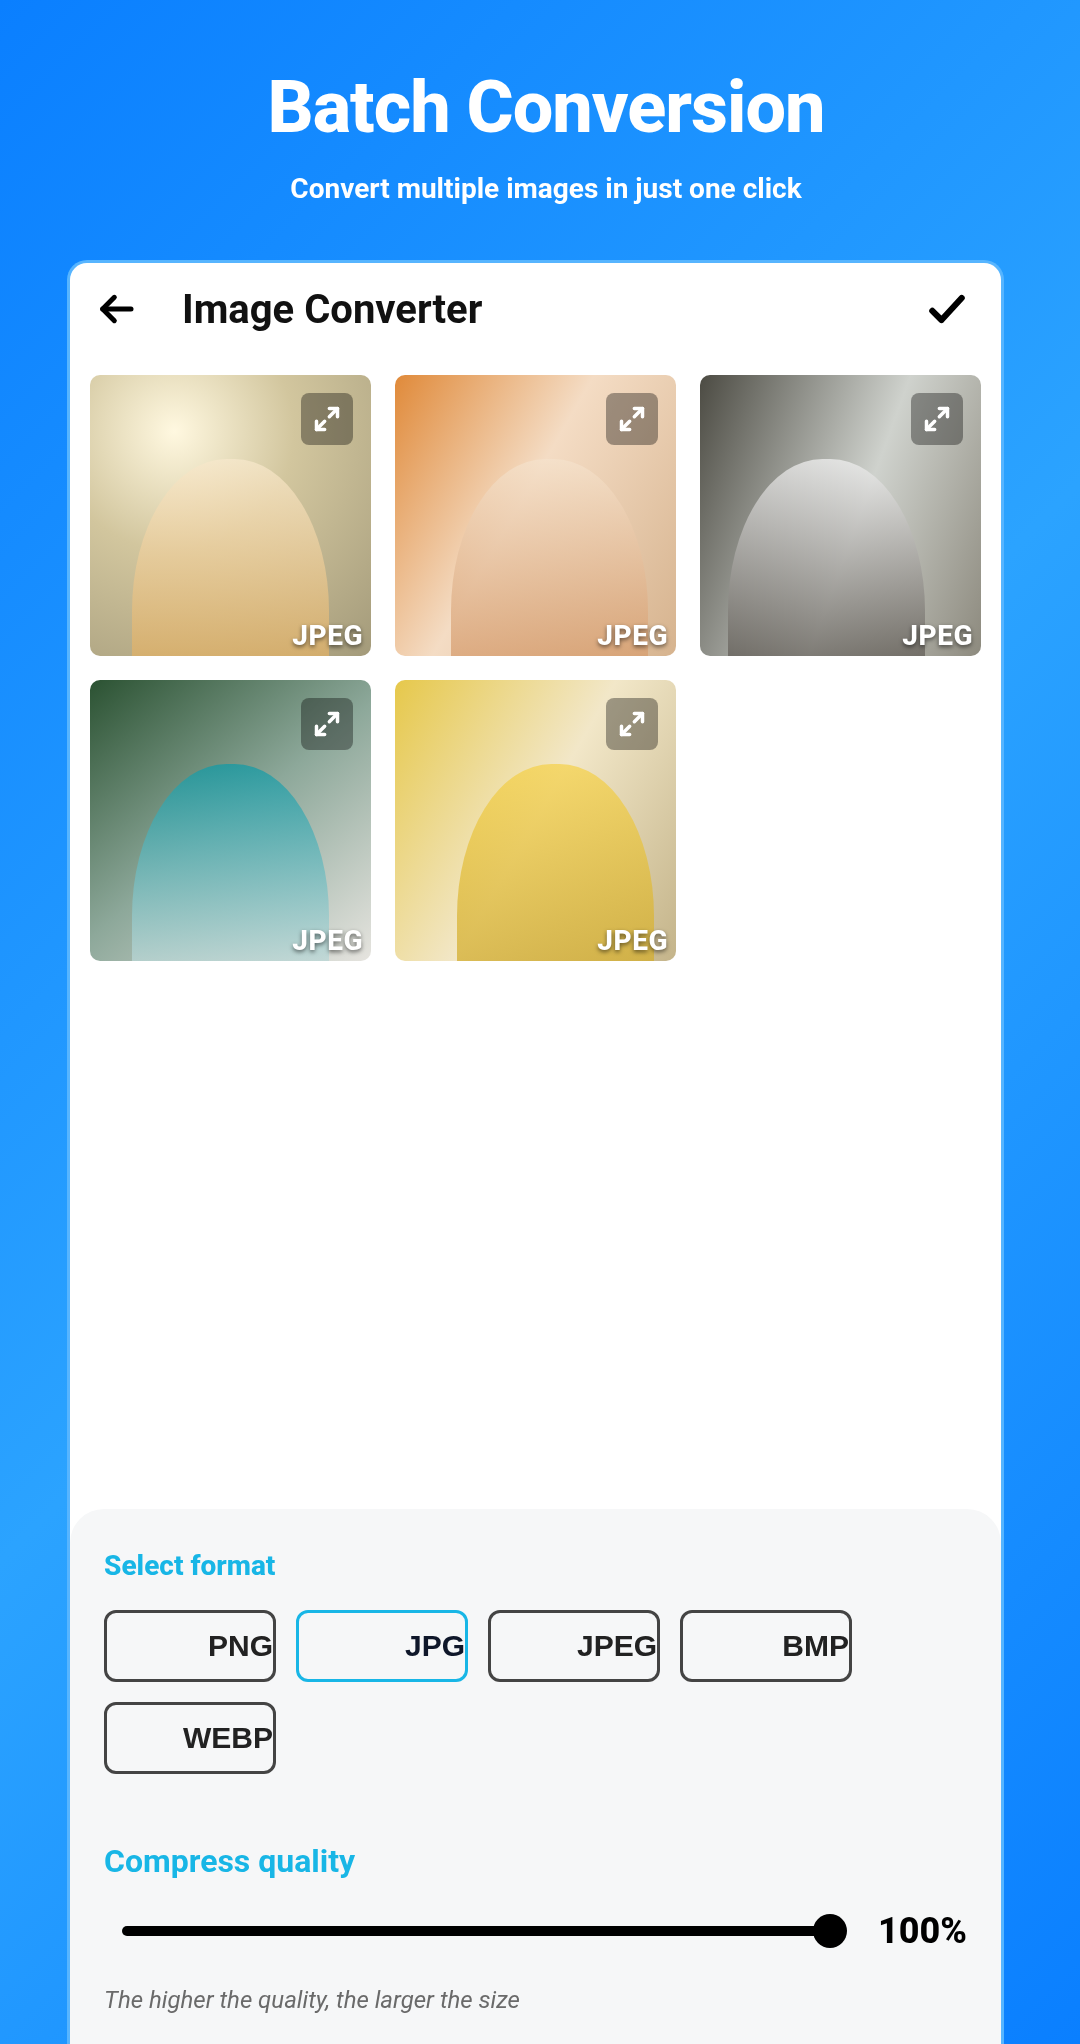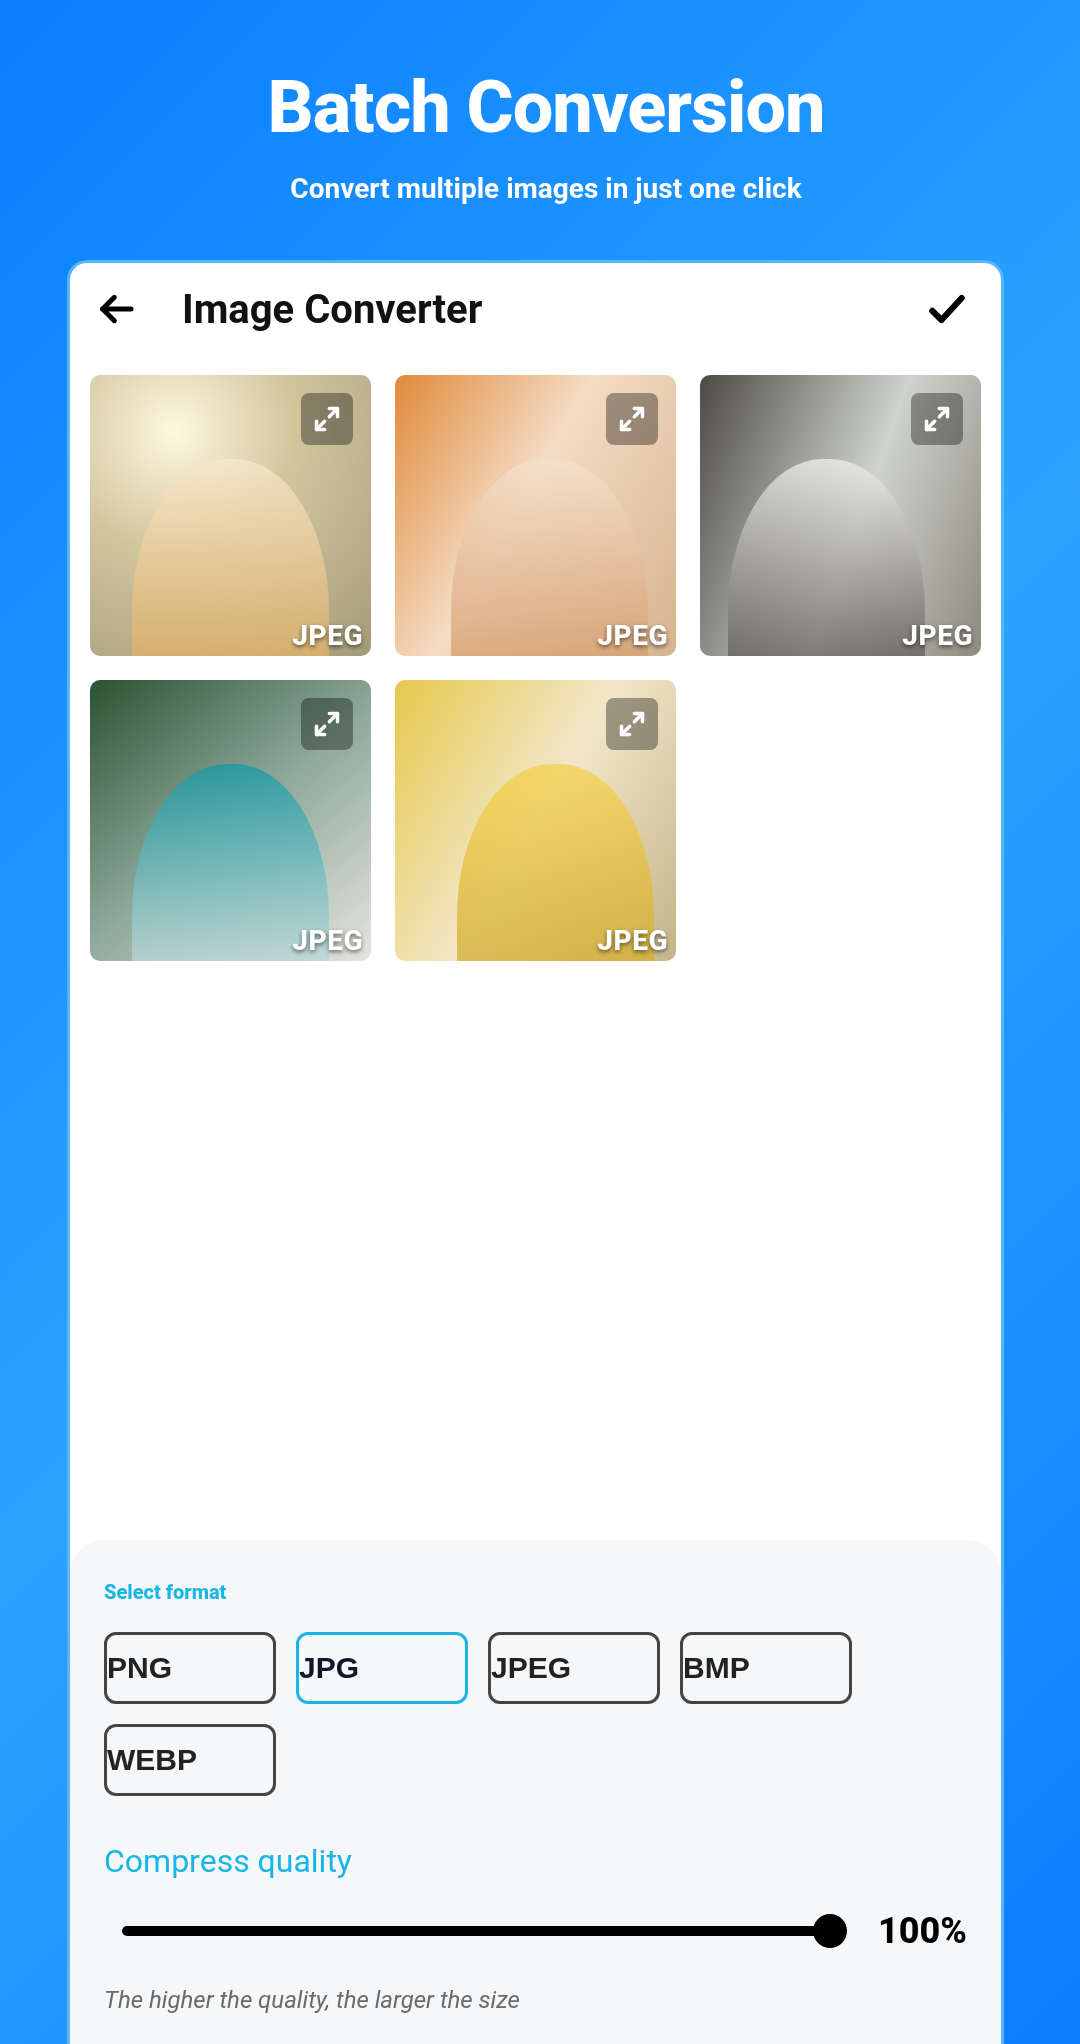--- a/index.html
+++ b/index.html
@@ -133,50 +133,50 @@
       position: absolute;
       left: 0;
       right: 0;
       bottom: 0;
       background: #f6f7f8;
       border-radius: 34px 34px 0 0;
       padding: 40px 34px 30px 34px;
     }
     .section-label {
       color: #18b6e6;
-      font-size: 20px;
+      font-size: 28px;
       font-weight: 800;
     }
     .formats {
       display: flex;
       flex-wrap: wrap;
       gap: 20px;
       margin-top: 28px;
     }
     .fmt-btn {
       border: 3px solid #444;
       border-radius: 12px;
       padding: 16px 0;
       width: 172px;
-      text-align: left;
+      text-align: right;
       font-size: 30px;
       font-weight: 600;
       color: #222;
       background: transparent;
       cursor: pointer;
     }
     .fmt-btn.selected {
       border-color: #18b6e6;
       color: #0f172a;
     }
     .quality-label {
       color: #18b6e6;
       font-size: 32px;
-      font-weight: 400;
-      margin-top: 46px;
+      font-weight: 700;
+      margin-top: 68px;
     }
     .slider-row {
       display: flex;
       align-items: center;
       margin-top: 30px;
       gap: 36px;
       padding-left: 18px;
     }
     .slider {
       position: relative;

